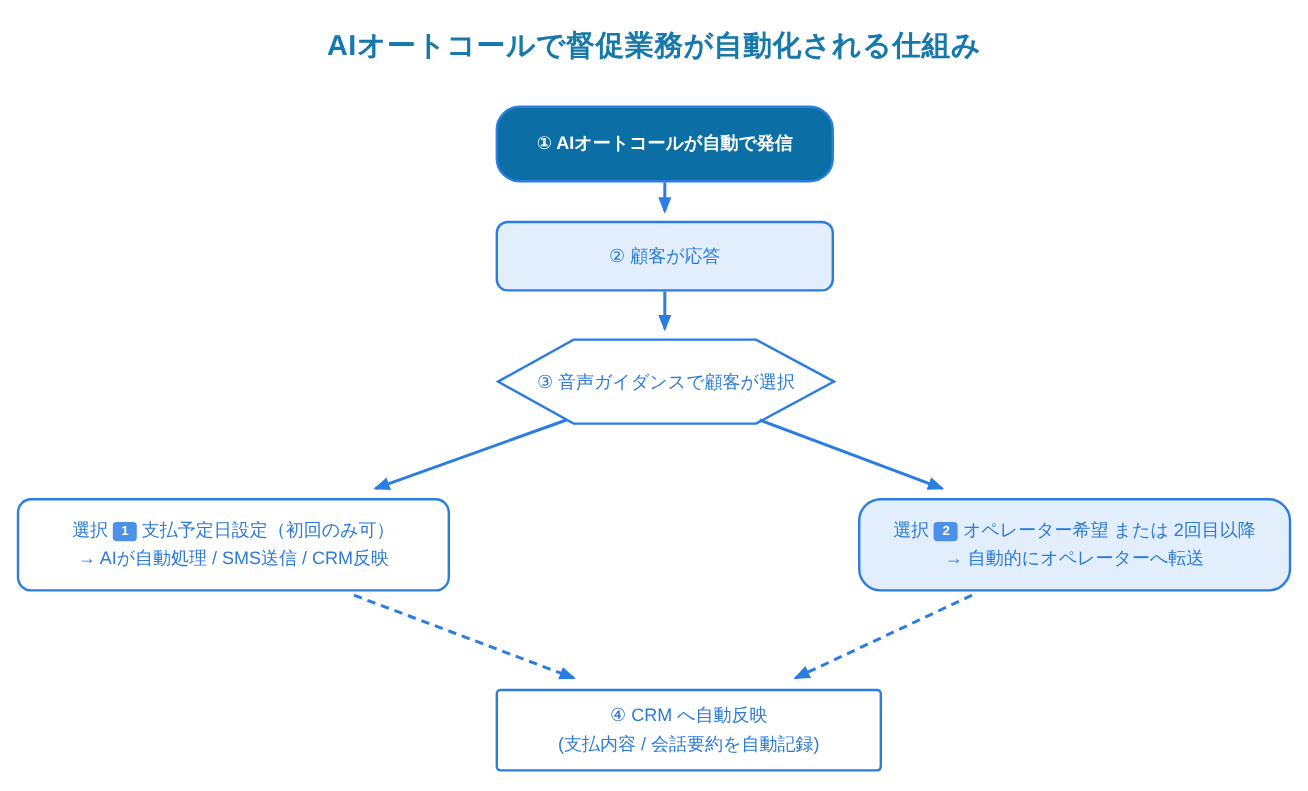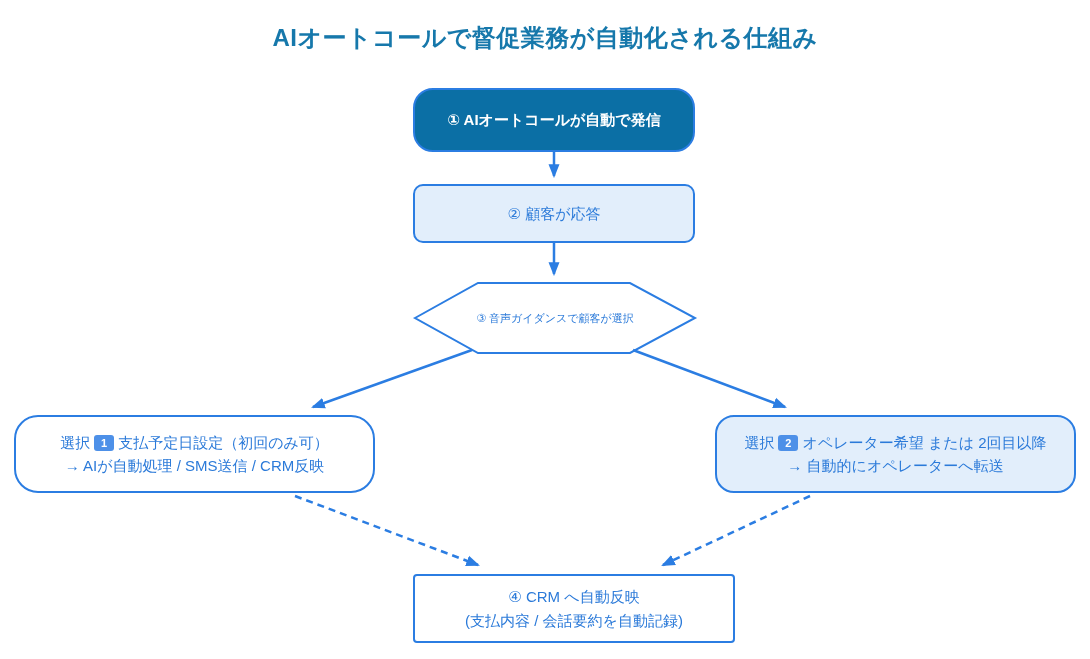--- a/index.html
+++ b/index.html
@@ -13,30 +13,30 @@
     position:absolute;left:0;top:22px;width:1090px;text-align:center;
     font-size:24px;font-weight:bold;color:var(--title);letter-spacing:.5px;
   }
   .node{
     position:absolute;display:flex;flex-direction:column;align-items:center;justify-content:center;
     box-sizing:border-box;border:2px solid var(--border);background:#fff;
     color:var(--text-blue);font-size:15px;text-align:center;line-height:1.55;
   }
   .node.dark{background:var(--primary-fill);color:#fff;font-weight:bold;border-radius:20px;}
   .node.light{background:var(--light-fill);border-radius:10px;}
-  .node.plain{background:#fff;border-radius:24px;}
+  .node.plain{background:#fff;border-radius:12px;}
   #step1{left:413px;top:88px;width:282px;height:64px;}
   #step2{left:413px;top:184px;width:282px;height:59px;}
   #option1{left:14px;top:415px;width:361px;height:78px;}
   #option2{left:715px;top:415px;width:361px;height:78px;border-radius:19px;}
   #step4{left:413px;top:574px;width:322px;height:69px;border-radius:4px;}
   #decision-label{
     position:absolute;left:415px;top:283px;width:280px;height:70px;
     display:flex;align-items:center;justify-content:center;
-    color:var(--text-blue);font-size:11px;text-align:center;
+    color:var(--text-blue);font-size:15px;text-align:center;
   }
   .badge{
     display:inline-block;min-width:16px;height:16px;line-height:16px;padding:0 2px;
     background:var(--badge-bg);color:#fff;font-size:11px;font-weight:bold;
     border-radius:3px;text-align:center;vertical-align:1px;margin:0 4px;
   }
   svg{position:absolute;left:0;top:0;}
   .edge{stroke:var(--arrow);stroke-width:2.5;fill:none;}
   .edge.dashed{stroke-dasharray:7 5;}
   .shape{stroke:var(--border);stroke-width:2;fill:#fff;}

